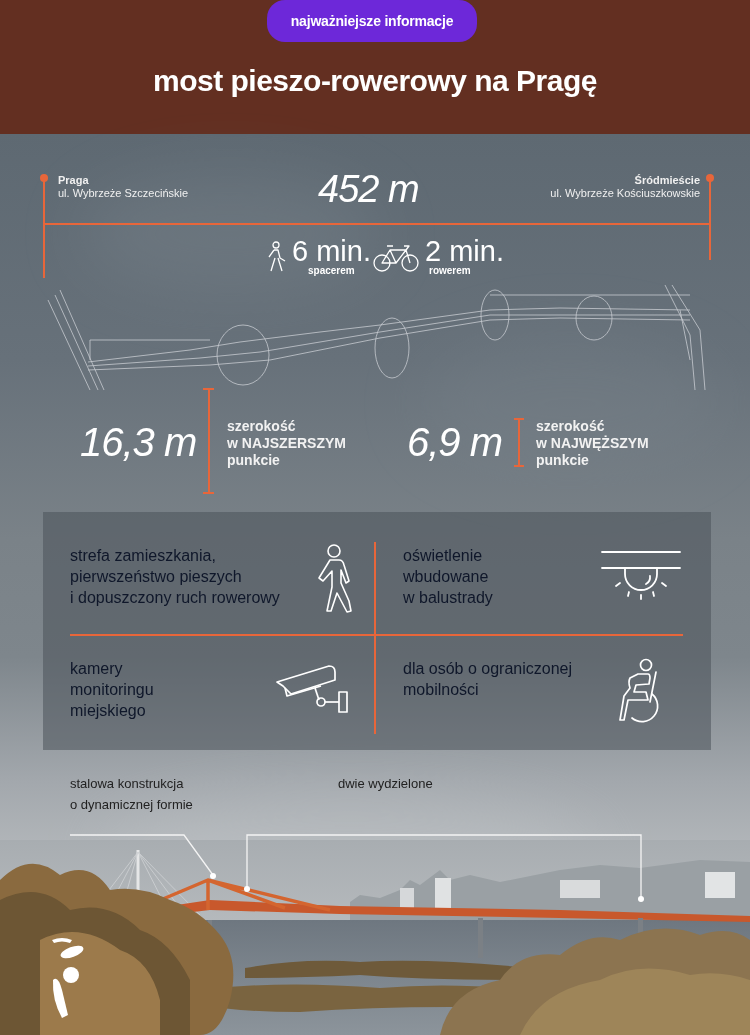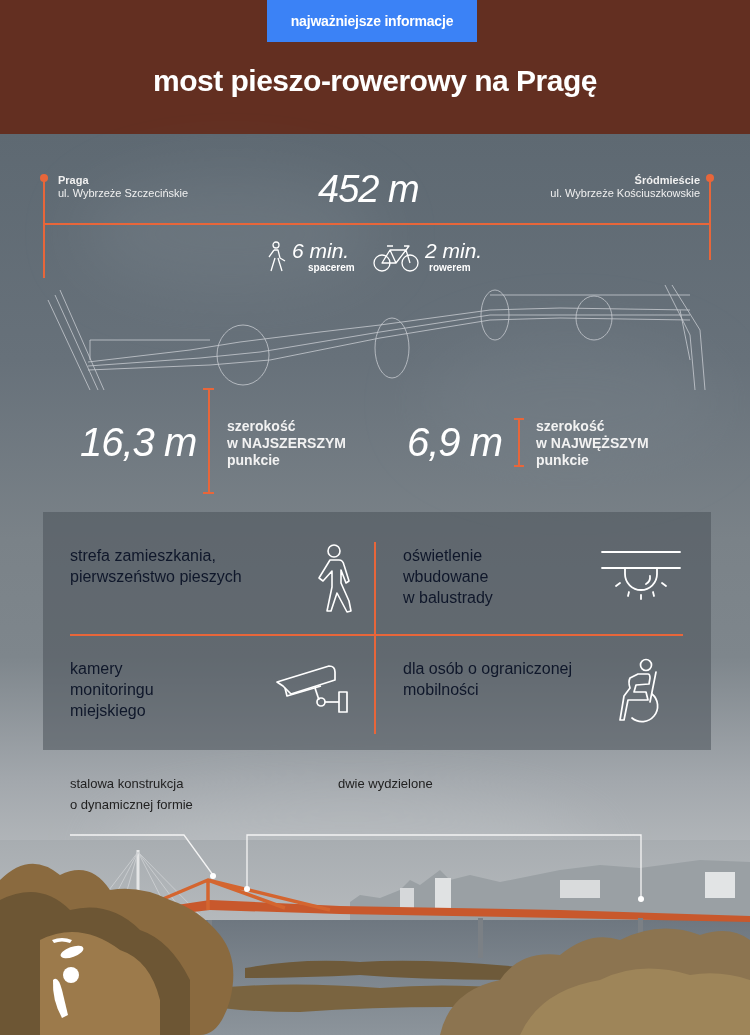--- a/index.html
+++ b/index.html
@@ -9,24 +9,25 @@
     position: relative;
     background: #6b737b;
     color: #fff;
   }
   .header {
     position: absolute; left: 0; top: 0; width: 750px; height: 134px;
     background: #632f21;
   }
   .badge {
     position: absolute; left: 267px; top: 0; width: 210px; height: 42px;
-    background: #3b82f6;
+    background: #6d28d9;
     color: #fff; font-size: 14px; font-weight: bold;
     display: flex; align-items: center; justify-content: center;
     letter-spacing: -0.2px;
+    border-radius: 18px;
   }
   .title {
     position: absolute; left: 0; top: 64px; width: 750px; text-align: center;
     font-size: 30px; font-weight: bold; letter-spacing: -0.5px;
   }
   .body-bg {
     position: absolute; left: 0; top: 134px; width: 750px; height: 901px;
     background: linear-gradient(180deg, #5e6972 0%, #67717a 25%, #7a8288 45%, #7e868c 58%, #a3a8ad 72%, #b7bbbe 82%, #8f9396 100%);
   }
   .cloud {
@@ -35,21 +36,21 @@
   .vline { position: absolute; width: 2px; background: #e8663a; }
   .hline { position: absolute; height: 2px; background: #e8663a; }
   .dot { position: absolute; width: 8px; height: 8px; border-radius: 50%; background: #e8663a; }
   .loc { position: absolute; font-size: 11px; line-height: 13px; color: #f0f0f0; }
   .loc b { display: block; font-weight: bold; }
   .big {
     position: absolute; font-style: italic; font-weight: normal;
     color: #fff; letter-spacing: -1px;
   }
   .time { position: absolute; display: flex; align-items: flex-start; }
-  .time .val { font-size: 21px; font-style: italic; line-height: 22px; }
+  .time .val { font-size: 29px; line-height: 22px; }
   .time .sub { font-size: 10px; font-weight: bold; display: block; margin-top: 0; }
   .width-label { position: absolute; font-size: 14px; font-weight: bold; line-height: 17px; color: #f2f2f2; }
   .panel {
     position: absolute; left: 43px; top: 512px; width: 668px; height: 238px;
     background: rgba(75, 82, 90, 0.55);
   }
   .feat { position: absolute; font-size: 16px; line-height: 21px; color: #0f172a; }
   .icon { position: absolute; }
   .callout { position: absolute; font-size: 13px; line-height: 21px; color: #222; }
   .photo { position: absolute; left: 0; top: 840px; width: 750px; height: 195px; overflow: hidden; }
@@ -141,20 +142,21 @@
   <div>punkcie</div>
 </div>
 
 <div class="panel"></div>
 <div class="vline" style="left:374px;top:542px;height:192px;width:1.5px;"></div>
 <div class="hline" style="left:70px;top:634px;width:613px;height:1.5px;"></div>
 
 <div class="feat" style="left:70px;top:545px;">
   <div>strefa zamieszkania,</div>
   <div>pierwszeństwo pieszych</div>
+  <div>i dopuszczony ruch rowerowy</div>
 </div>
 <svg class="icon" style="left:313px;top:543px;" width="46" height="72" viewBox="0 0 46 72" fill="none" stroke="#fff" stroke-width="1.6" stroke-linejoin="round" stroke-linecap="round">
   <circle cx="21" cy="8" r="6"></circle>
   <path d="M17 17 L26 17 Q30 17 31 22 L36 38 L33 40 L28 27 L28 40 L36 58 L38 68 L34 69 L24 50 L18 68 L14 68 L19 44 L19 28 L10 38 L6 35 Z"></path>
 </svg>
 
 <div class="feat" style="left:403px;top:545px;">
   <div>oświetlenie</div>
   <div>wbudowane</div>
   <div>w balustrady</div>

